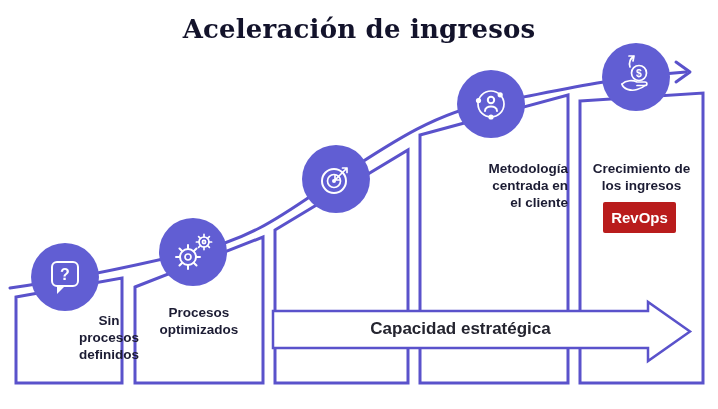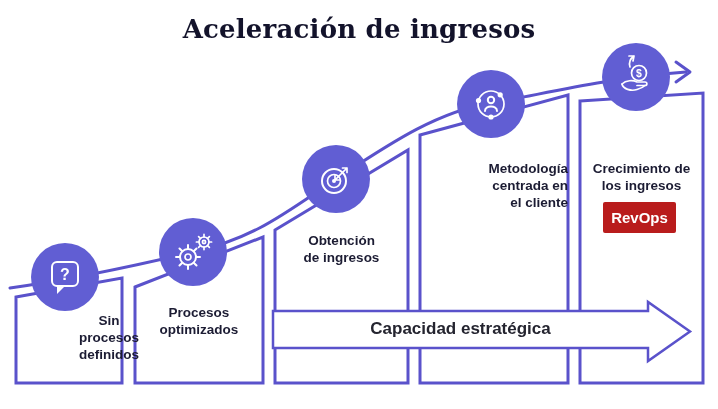--- a/index.html
+++ b/index.html
@@ -99,22 +99,20 @@
     </g>
 
     <polygon class="bigarrow" points="273,311 648,311 648,302 690,331.5 648,361 648,348 273,348"></polygon>
   </svg>
 
   <div class="stage-label" id="label-1">Sin
 procesos
 definidos</div>
   <div class="stage-label" id="label-2">Procesos
 optimizados</div>
-  <div class="stage-label" id="label-3">Obtención
-de ingresos</div>
   <div class="stage-label" id="label-4">Metodología
 centrada en
 el cliente</div>
   <div class="stage-label" id="label-5">Crecimiento de
 los ingresos</div>
 
   <div id="revops-badge">RevOps</div>
 
   <div id="arrow-label">Capacidad estratégica</div>
 

